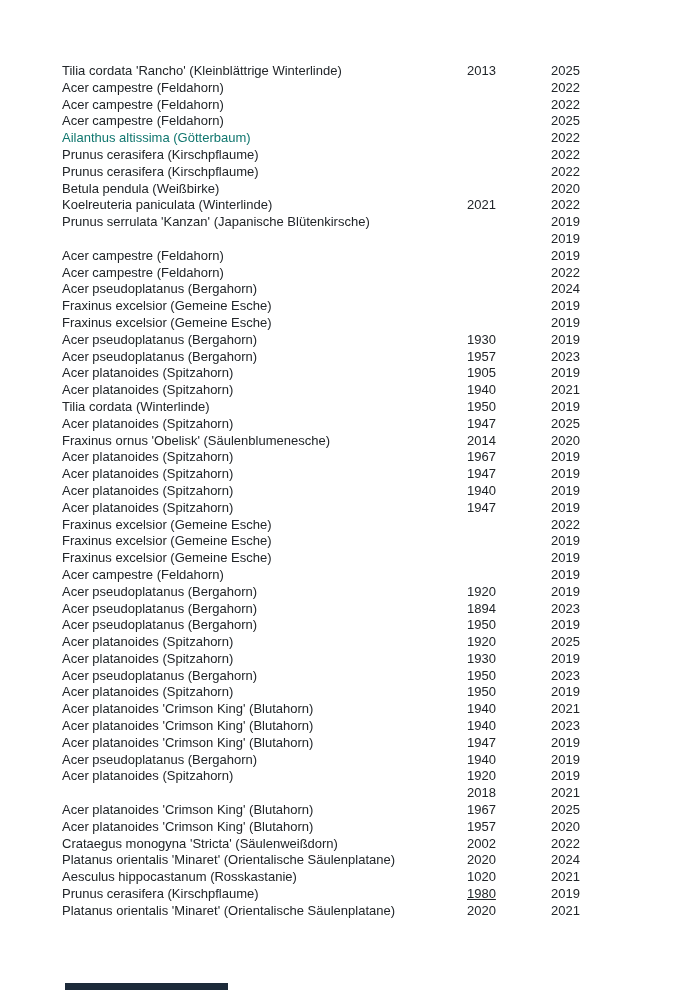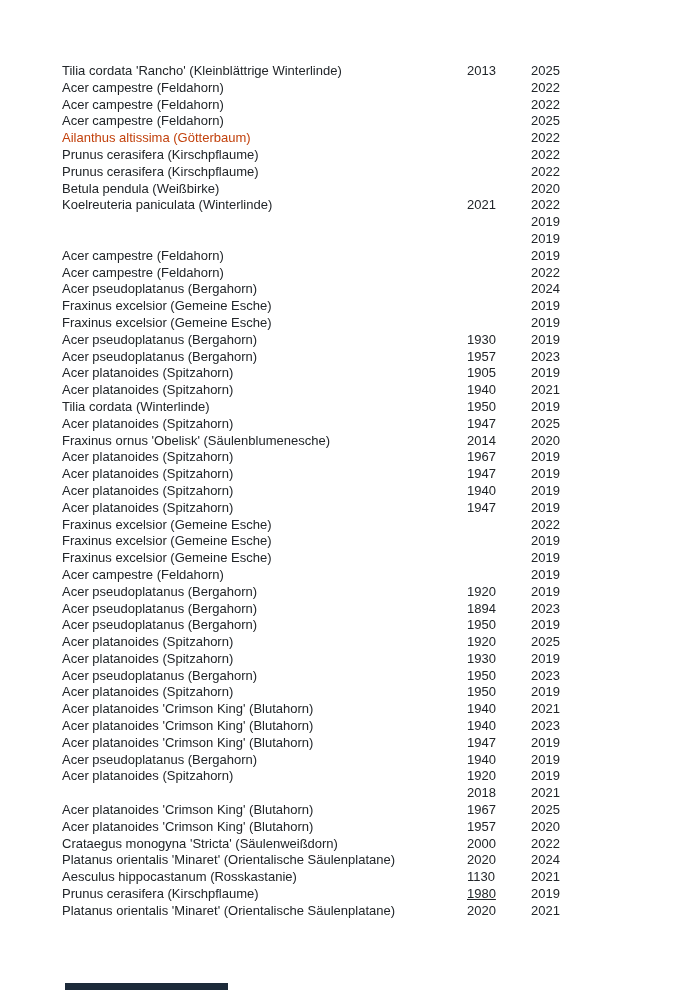--- a/index.html
+++ b/index.html
@@ -24,21 +24,21 @@
   .cell {
     position: absolute;
     top: 0;
     font-size: 13px;
     line-height: 16.8px;
     color: #212529;
     white-space: nowrap;
   }
   .cell.species { left: 62px; }
   .cell.year1   { left: 467px; }
-  .cell.year2   { left: 531px; }
+  .cell.year2   { left: 551px; }
   #partial-bar {
     position: absolute;
     left: 65px;
     bottom: 0;
     width: 163px;
     height: 7px;
     background: #1d2b3a;
   }
 </style>
 </head>
@@ -59,21 +59,21 @@
       <span class="cell species" style="color: rgb(33, 37, 41);">Acer campestre (Feldahorn)</span>
       <span class="cell year1" style="color: rgb(33, 37, 41);"></span>
       <span class="cell year2" style="color: rgb(33, 37, 41);">2022</span>
     </div>
     <div class="row">
       <span class="cell species" style="color: rgb(33, 37, 41);">Acer campestre (Feldahorn)</span>
       <span class="cell year1" style="color: rgb(33, 37, 41);"></span>
       <span class="cell year2" style="color: rgb(33, 37, 41);">2025</span>
     </div>
     <div class="row">
-      <span class="cell species" style="color: #c2410c;">Ailanthus altissima (Götterbaum)</span>
+      <span class="cell species" style="color: #0f766e;">Ailanthus altissima (Götterbaum)</span>
       <span class="cell year1" style="color: rgb(33, 37, 41);"></span>
       <span class="cell year2" style="color: rgb(33, 37, 41);">2022</span>
     </div>
     <div class="row">
       <span class="cell species" style="color: rgb(33, 37, 41);">Prunus cerasifera (Kirschpflaume)</span>
       <span class="cell year1" style="color: rgb(33, 37, 41);"></span>
       <span class="cell year2" style="color: rgb(33, 37, 41);">2022</span>
     </div>
     <div class="row">
       <span class="cell species" style="color: rgb(33, 37, 41);">Prunus cerasifera (Kirschpflaume)</span>
@@ -84,20 +84,21 @@
       <span class="cell species" style="color: rgb(33, 37, 41);">Betula pendula (Weißbirke)</span>
       <span class="cell year1" style="color: rgb(33, 37, 41);"></span>
       <span class="cell year2" style="color: rgb(33, 37, 41);">2020</span>
     </div>
     <div class="row">
       <span class="cell species" style="color: rgb(33, 37, 41);">Koelreuteria paniculata (Winterlinde)</span>
       <span class="cell year1" style="color: rgb(33, 37, 41);">2021</span>
       <span class="cell year2" style="color: rgb(33, 37, 41);">2022</span>
     </div>
     <div class="row">
+      <span class="cell species" style="color: rgb(33, 37, 41);">Prunus serrulata 'Kanzan' (Japanische Blütenkirsche)</span>
       <span class="cell year1" style="color: rgb(33, 37, 41);"></span>
       <span class="cell year2" style="color: rgb(33, 37, 41);">2019</span>
     </div>
     <div class="row">
       <span class="cell year1" style="color: rgb(33, 37, 41);"></span>
       <span class="cell year2" style="color: rgb(33, 37, 41);">2019</span>
     </div>
     <div class="row">
       <span class="cell species" style="color: rgb(33, 37, 41);">Acer campestre (Feldahorn)</span>
       <span class="cell year1" style="color: rgb(33, 37, 41);"></span>
@@ -267,31 +268,31 @@
       <span class="cell year1" style="color: rgb(33, 37, 41);">1967</span>
       <span class="cell year2" style="color: rgb(33, 37, 41);">2025</span>
     </div>
     <div class="row">
       <span class="cell species" style="color: rgb(33, 37, 41);">Acer platanoides 'Crimson King' (Blutahorn)</span>
       <span class="cell year1" style="color: rgb(33, 37, 41);">1957</span>
       <span class="cell year2" style="color: rgb(33, 37, 41);">2020</span>
     </div>
     <div class="row">
       <span class="cell species" style="color: rgb(33, 37, 41);">Crataegus monogyna 'Stricta' (Säulenweißdorn)</span>
-      <span class="cell year1" style="color: rgb(33, 37, 41);">2000</span>
+      <span class="cell year1" style="color: rgb(33, 37, 41);">2002</span>
       <span class="cell year2" style="color: rgb(33, 37, 41);">2022</span>
     </div>
     <div class="row">
       <span class="cell species" style="color: rgb(33, 37, 41);">Platanus orientalis 'Minaret' (Orientalische Säulenplatane)</span>
       <span class="cell year1" style="color: rgb(33, 37, 41);">2020</span>
       <span class="cell year2" style="color: rgb(33, 37, 41);">2024</span>
     </div>
     <div class="row">
       <span class="cell species" style="color: rgb(33, 37, 41);">Aesculus hippocastanum (Rosskastanie)</span>
-      <span class="cell year1" style="color: rgb(33, 37, 41);">1130</span>
+      <span class="cell year1" style="color: rgb(33, 37, 41);">1020</span>
       <span class="cell year2" style="color: rgb(33, 37, 41);">2021</span>
     </div>
     <div class="row">
       <span class="cell species" style="color: rgb(33, 37, 41);">Prunus cerasifera (Kirschpflaume)</span>
       <span class="cell year1" style="color: rgb(33, 37, 41); text-decoration: underline;">1980</span>
       <span class="cell year2" style="color: rgb(33, 37, 41);">2019</span>
     </div>
     <div class="row">
       <span class="cell species" style="color: rgb(33, 37, 41);">Platanus orientalis 'Minaret' (Orientalische Säulenplatane)</span>
       <span class="cell year1" style="color: rgb(33, 37, 41);">2020</span>

